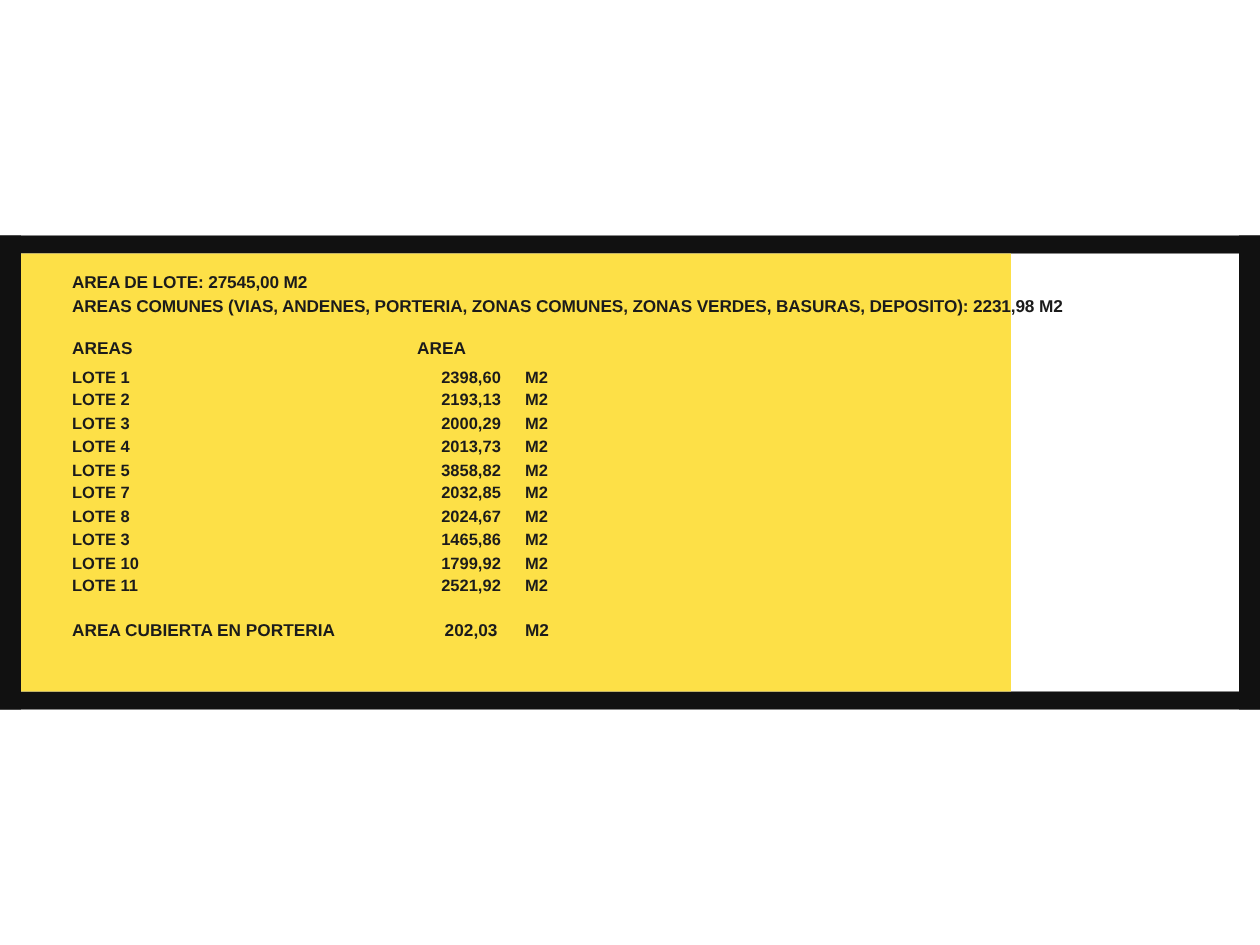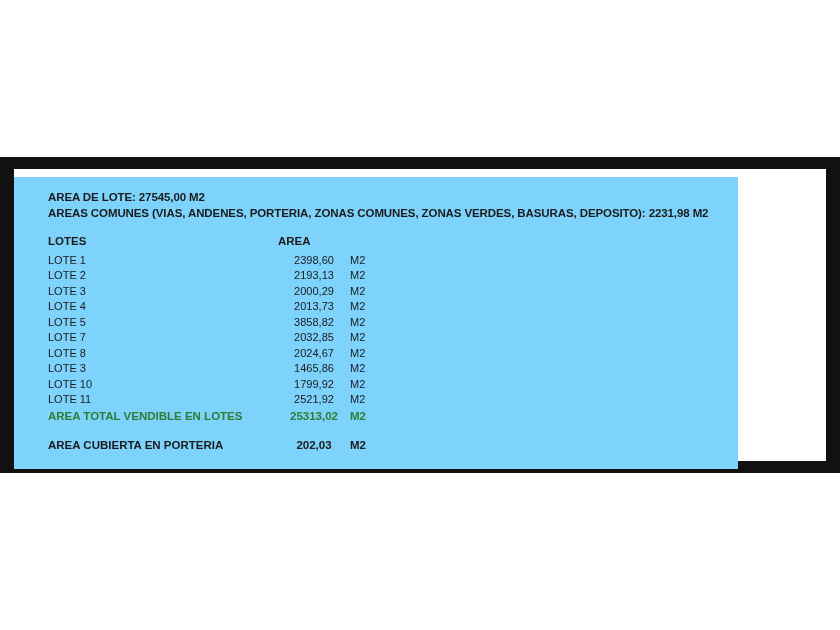--- a/index.html
+++ b/index.html
@@ -52,24 +52,24 @@
   }
   .band.right {
     right: 0;
     top: 0;
     width: 14px;
     height: 316px;
   }
   .sheet {
     position: absolute;
     left: 14px;
-    top: 20px;
-    width: 724px;
+    top: 12px;
+    width: 660px;
     height: 292px;
-    background: #7dd3fc;
+    background: #fde047;
   }
   .content {
     position: absolute;
     left: 34px;
     top: 12px;
     width: 700px;
   }
   .hdr-line {
     font-size: 11.5px;
     font-weight: bold;
@@ -81,21 +81,21 @@
   .table {
     margin-top: 13px;
     width: 340px;
     border-collapse: collapse;
   }
   .table th, .table td {
     padding: 0;
     font-size: 11px;
     line-height: 15.5px;
     color: #1b1b1b;
-    font-weight: normal;
+    font-weight: bold;
     text-align: left;
     vertical-align: baseline;
     white-space: nowrap;
   }
   .table th {
     font-weight: bold;
     font-size: 11.5px;
     padding-bottom: 3px;
   }
   .col-name { width: 230px; }
@@ -129,21 +129,21 @@
 
     <div class="sheet">
       <div class="content">
 
         <div class="hdr-line">AREA DE LOTE: 27545,00 M2</div>
         <div class="hdr-line">AREAS COMUNES (VIAS, ANDENES, PORTERIA, ZONAS COMUNES, ZONAS VERDES, BASURAS, DEPOSITO): 2231,98 M2</div>
 
         <table class="table">
           <thead>
             <tr>
-              <th class="col-name">LOTES</th>
+              <th class="col-name">AREAS</th>
               <th class="col-val">AREA</th>
               <th class="col-unit"></th>
             </tr>
           </thead>
           <tbody>
             <tr>
               <td class="col-name">LOTE 1</td>
               <td class="col-val">2398,60</td>
               <td class="col-unit">M2</td>
             </tr>
@@ -183,25 +183,20 @@
               <td class="col-unit">M2</td>
             </tr>
             <tr>
               <td class="col-name">LOTE 10</td>
               <td class="col-val">1799,92</td>
               <td class="col-unit">M2</td>
             </tr>
             <tr>
               <td class="col-name">LOTE 11</td>
               <td class="col-val">2521,92</td>
-              <td class="col-unit">M2</td>
-            </tr>
-            <tr class="total-row">
-              <td class="col-name">AREA TOTAL VENDIBLE EN LOTES</td>
-              <td class="col-val">25313,02</td>
               <td class="col-unit">M2</td>
             </tr>
             <tr class="spacer-row">
               <td></td>
               <td></td>
               <td></td>
             </tr>
             <tr class="cubierta-row">
               <td class="col-name">AREA CUBIERTA EN PORTERIA</td>
               <td class="col-val">202,03</td>

